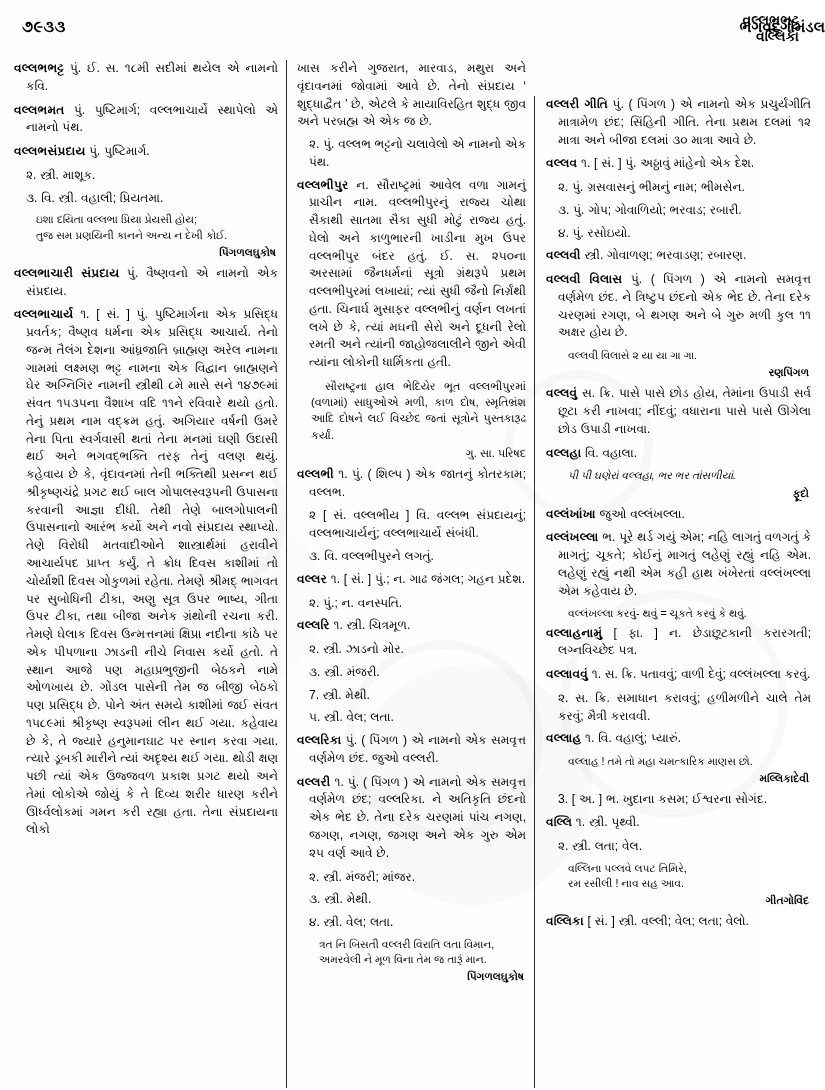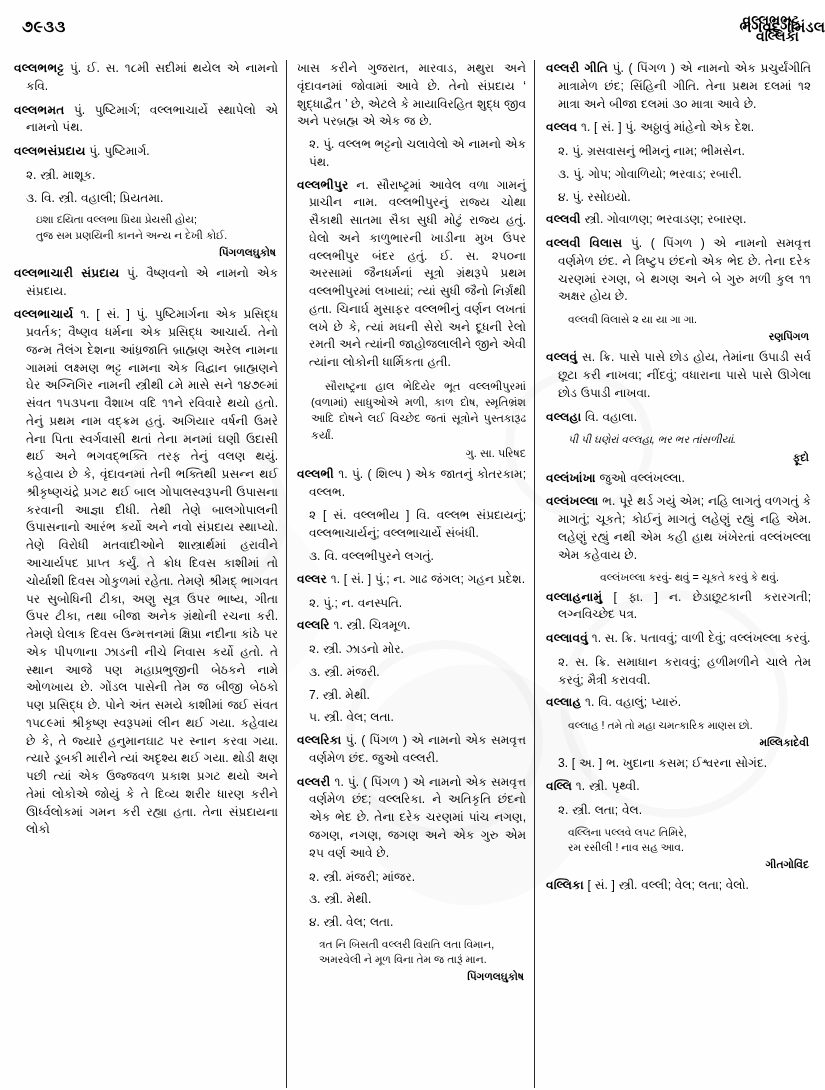--- a/index.html
+++ b/index.html
@@ -91,20 +91,21 @@
   .col-2 {
     width: 248px;
     padding-left: 10px;
     padding-right: 8px;
     border-left: 1px solid #2a2a2a;
   }
   .col-3 {
     width: 277px;
     padding-left: 11px;
     border-left: 1px solid #2a2a2a;
+    margin-top: 36px;
   }
 
   
   .entry {
     font-size: 12.1px;
     line-height: 1.47;
     margin: 0 0 6px 0;
     text-align: justify;
     text-justify: inter-word;
     padding-left: 12px;
@@ -219,21 +220,21 @@
         <p class="entry"><span class="hw">વલ્લવી</span><span> સ્ત્રી. ગોવાળણ; ભરવાડણ; રબારણ.</span></p>
         <p class="entry"><span class="hw">વલ્લવી વિલાસ</span><span> પું. ( પિંગળ ) એ નામનો સમવૃત્ત વર્ણમેળ છંદ. ને ત્રિષ્ટુપ છંદનો એક ભેદ છે. તેના દરેક ચરણમાં રગણ, બે થગણ અને બે ગુરુ મળી કુલ ૧૧ અક્ષર હોય છે.</span></p>
         <p class="quote" style="white-space: pre-line;">વલ્લવી વિલાસે ૨ યા યા ગા ગા.</p>
         <p class="cite">રણપિંગળ</p>
         <p class="entry"><span class="hw">વલ્લવું</span><span> સ. ક્રિ. પાસે પાસે છોડ હોય, તેમાંના ઉપાડી સર્વ છૂટા કરી નાખવા; નીંદવું; વધારાના પાસે પાસે ઊગેલા છોડ ઉપાડી નાખવા.</span></p>
         <p class="entry"><span class="hw">વલ્લહા</span><span> વિ. વહાલા.</span></p>
         <p class="quote" style="white-space: pre-line; font-style: italic;">પી પી ઘણેરાં વલ્લહા, ભર ભર તાંસળીયાં.</p>
         <p class="cite">ફૂદો</p>
         <p class="entry"><span class="hw">વલ્લંખાંખા</span><span> જુઓ વલ્લંખલ્લા.</span></p>
         <p class="entry"><span class="hw">વલ્લંખલ્લા</span><span> ભ. પૂરે થર્ડ ગયું એમ; નહિ લાગતું વળગતું કે માગતું; ચૂકતે; કોઈનું માગતું લહેણું રહ્યું નહિ એમ. લહેણું રહ્યું નથી એમ કહી હાથ ખંખેરતાં વલ્લંખલ્લા એમ કહેવાય છે.</span></p>
-        <p class="quote" style="white-space: pre-line; text-align: center;">વલ્લંખલ્લા કરવું- થવું = ચૂકતે કરવું કે થવું.</p>
+        <p class="quote" style="white-space: pre-line;">વલ્લંખલ્લા કરવું- થવું = ચૂકતે કરવું કે થવું.</p>
         <p class="entry"><span class="hw">વલ્લાહનામું</span><span> [ ફા. ] ન. છેડાછૂટકાની કરારગતી; લગ્નવિચ્છેદ પત્ર.</span></p>
         <p class="entry"><span class="hw">વલ્લાવવું</span><span> ૧. સ. ક્રિ. પતાવવું; વાળી દેવું; વલ્લંખલ્લા કરવું.</span></p>
         <p class="sense">૨. સ. ક્રિ. સમાધાન કરાવવું; હળીમળીને ચાલે તેમ કરવું; મૈત્રી કરાવવી.</p>
         <p class="entry"><span class="hw">વલ્લાહ</span><span> ૧. વિ. વહાલું; પ્યારું.</span></p>
         <p class="quote" style="white-space: pre-line;">વલ્લાહ ! તમે તો મહા ચમત્કારિક માણસ છો.</p>
         <p class="cite">મલ્લિકાદેવી</p>
         <p class="sense">3. [ અ. ] ભ. ખુદાના કસમ; ઈશ્વરના સોગંદ.</p>
         <p class="entry"><span class="hw">વલ્લિ</span><span> ૧. સ્ત્રી. પૃથ્વી.</span></p>
         <p class="sense">૨. સ્ત્રી. લતા; વેલ.</p>
         <p class="quote" style="white-space: pre-line;">વલ્લિના પલ્લવે લપટ તિમિરે,

